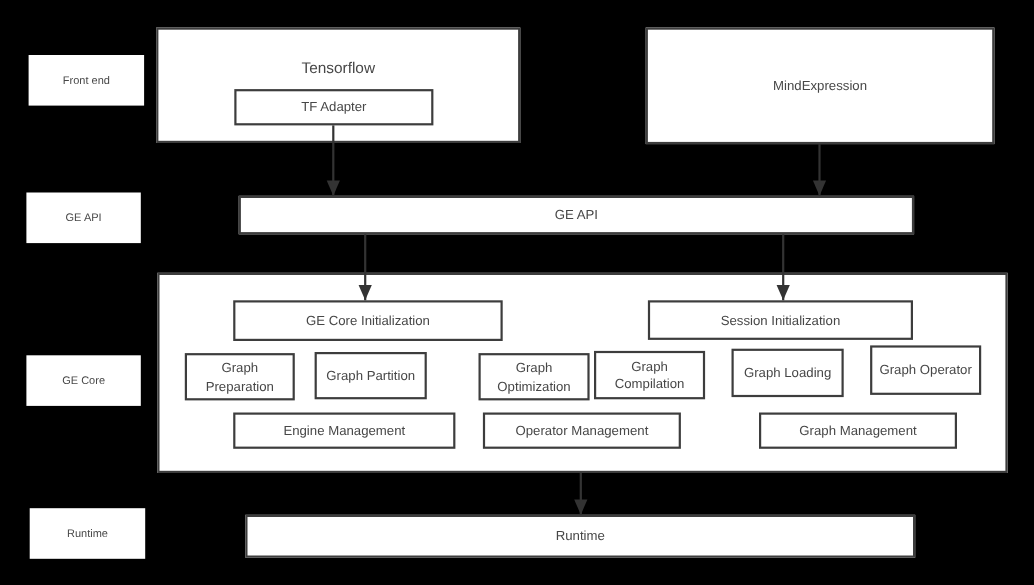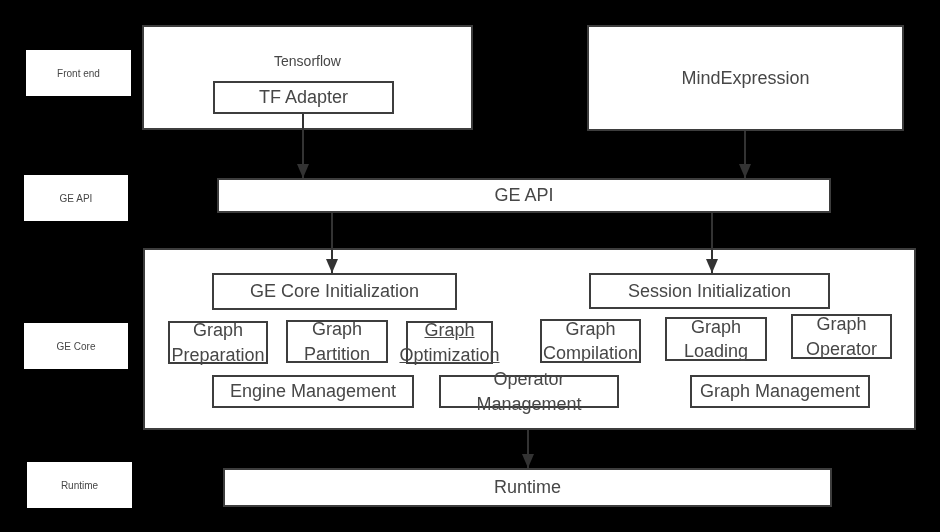--- a/index.html
+++ b/index.html
@@ -18,21 +18,21 @@
   .node {
     position: absolute;
     background: #ffffff;
     border: 2px solid #3d3d3d;
     box-sizing: border-box;
     display: flex;
     align-items: center;
     justify-content: center;
     text-align: center;
     color: #474747;
-    font-size: 18px;
+    font-size: 12px;
     line-height: 1.35;
   }
   .row-label {
     position: absolute;
     background: #ffffff;
     box-sizing: border-box;
     display: flex;
     align-items: center;
     justify-content: center;
     text-align: center;
@@ -91,21 +91,21 @@
 
   <div class="node" style="left:217px; top:178px; width:614px; height:35px;">GE API</div>
 
   <div class="container-node" style="left:143px; top:248px; width:773px; height:182px;"></div>
 
   <div class="node" style="left:212px; top:273px; width:245px; height:37px;">GE Core Initialization</div>
   <div class="node" style="left:589px; top:273px; width:241px; height:36px;">Session Initialization</div>
 
   <div class="node" style="left:168px; top:321px; width:100px; height:43px;">Graph Preparation</div>
   <div class="node" style="left:286px; top:320px; width:102px; height:43px;">Graph Partition</div>
-  <div class="node" style="left:406px; top:321px; width:87px; height:43px;text-decoration:underline;">Graph Optimization</div>
+  <div class="node" style="left:435px; top:321px; width:101px; height:43px;">Graph Optimization</div>
   <div class="node" style="left:540px; top:319px; width:101px; height:44px;">Graph Compilation</div>
   <div class="node" style="left:665px; top:317px; width:102px; height:44px;">Graph Loading</div>
   <div class="node" style="left:791px; top:314px; width:101px; height:45px;">Graph Operator</div>
 
   <div class="node" style="left:194px; top:375px; width:202px; height:33px;margin-left:18px;">Engine Management</div>
   <div class="node" style="left:439px; top:375px; width:180px; height:33px;">Operator Management</div>
   <div class="node" style="left:690px; top:375px; width:180px; height:33px;">Graph Management</div>
 
   <div class="node" style="left:223px; top:468px; width:609px; height:39px;">Runtime</div>
 

